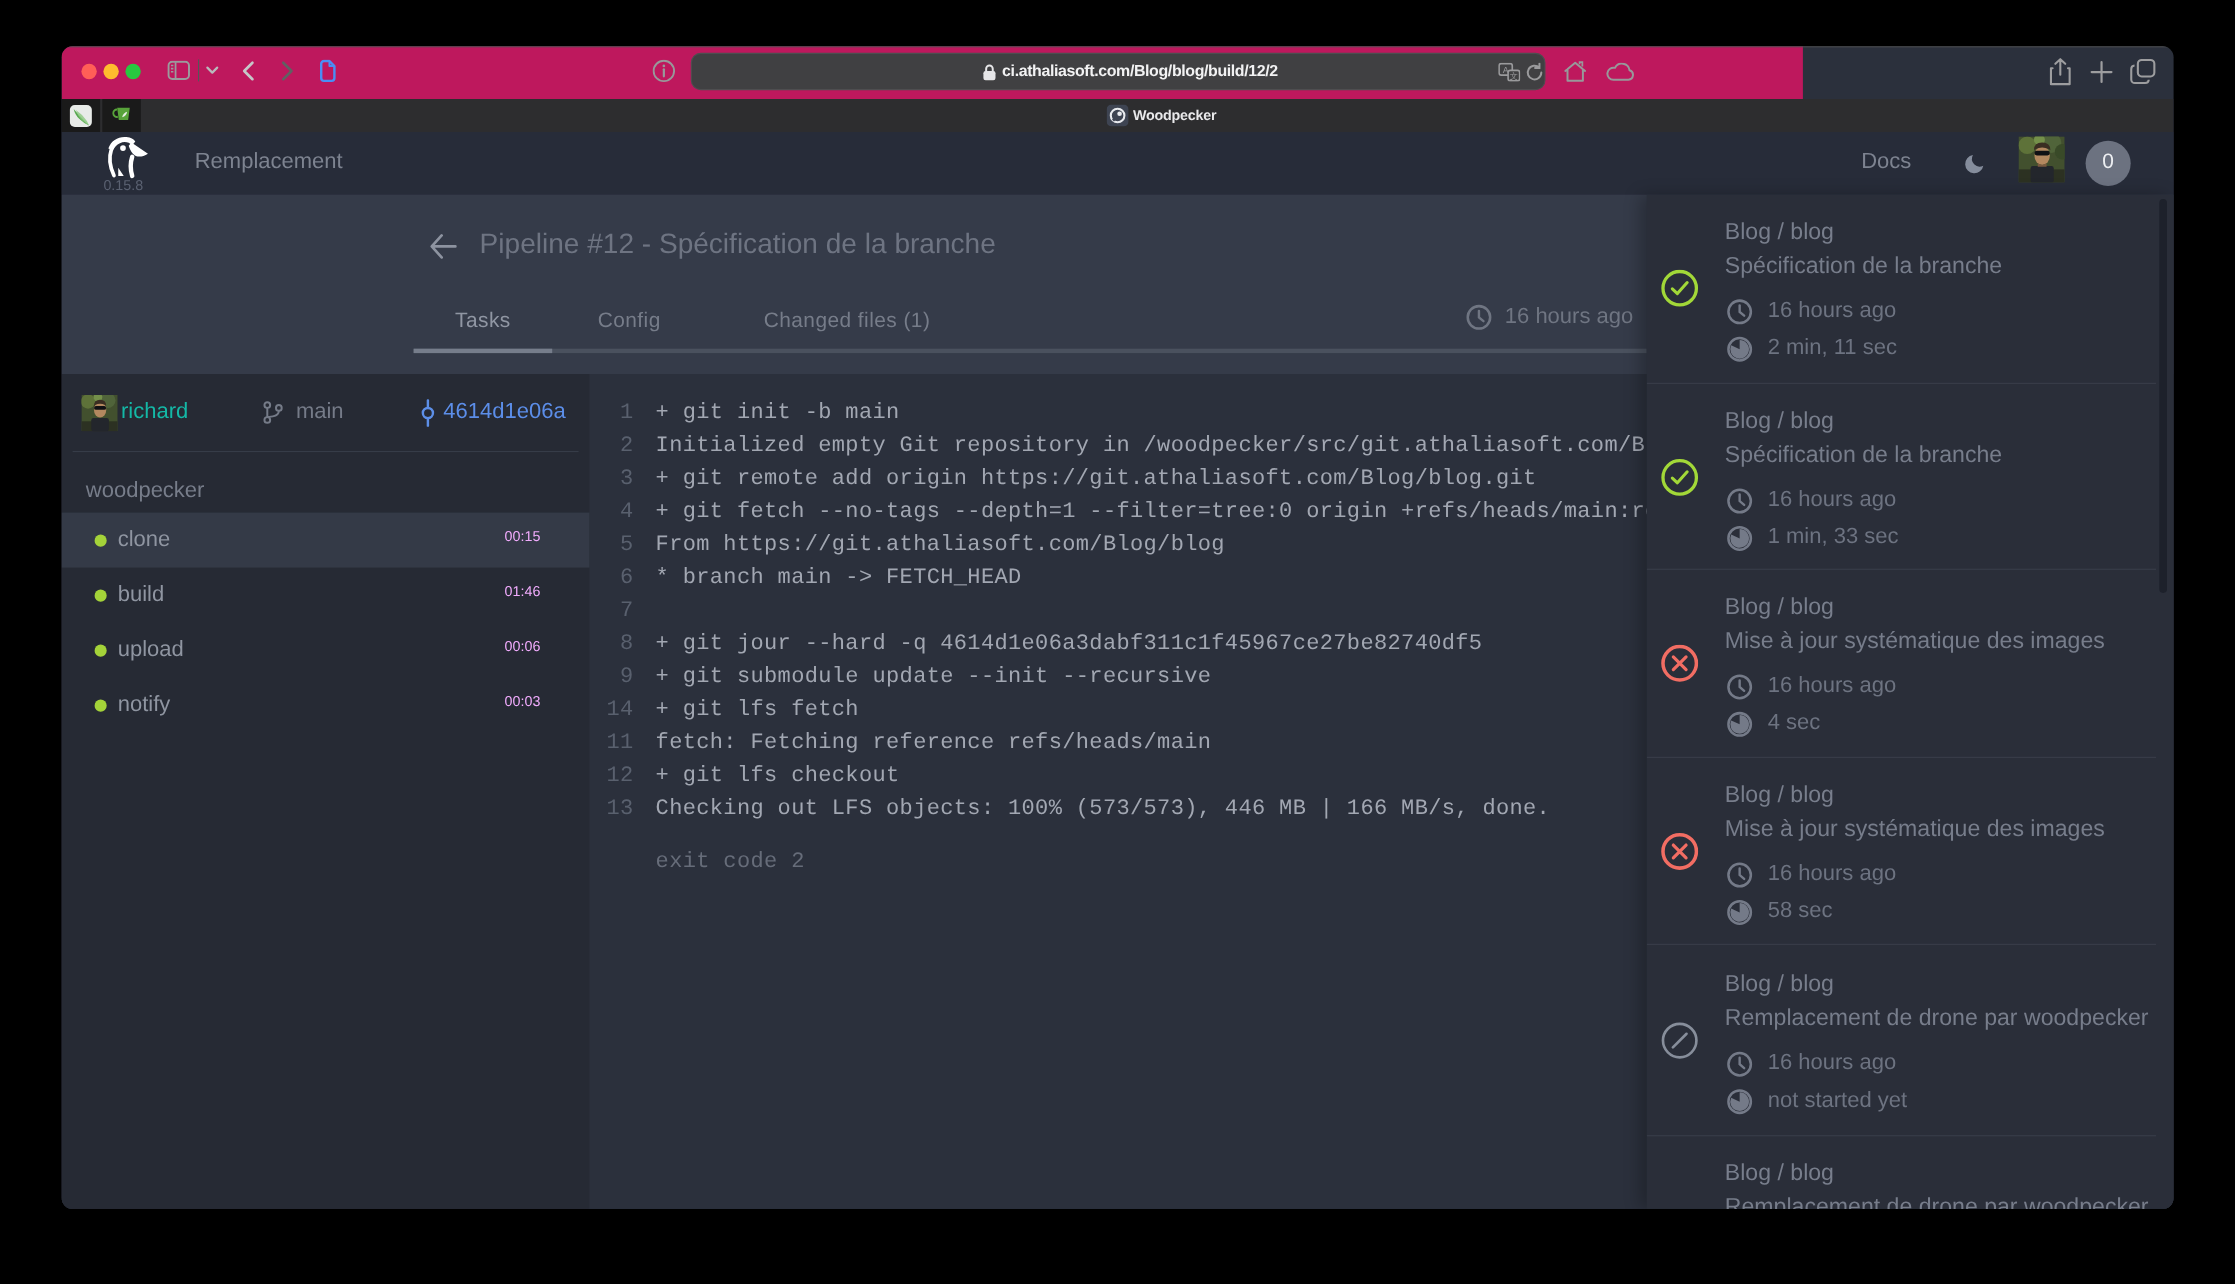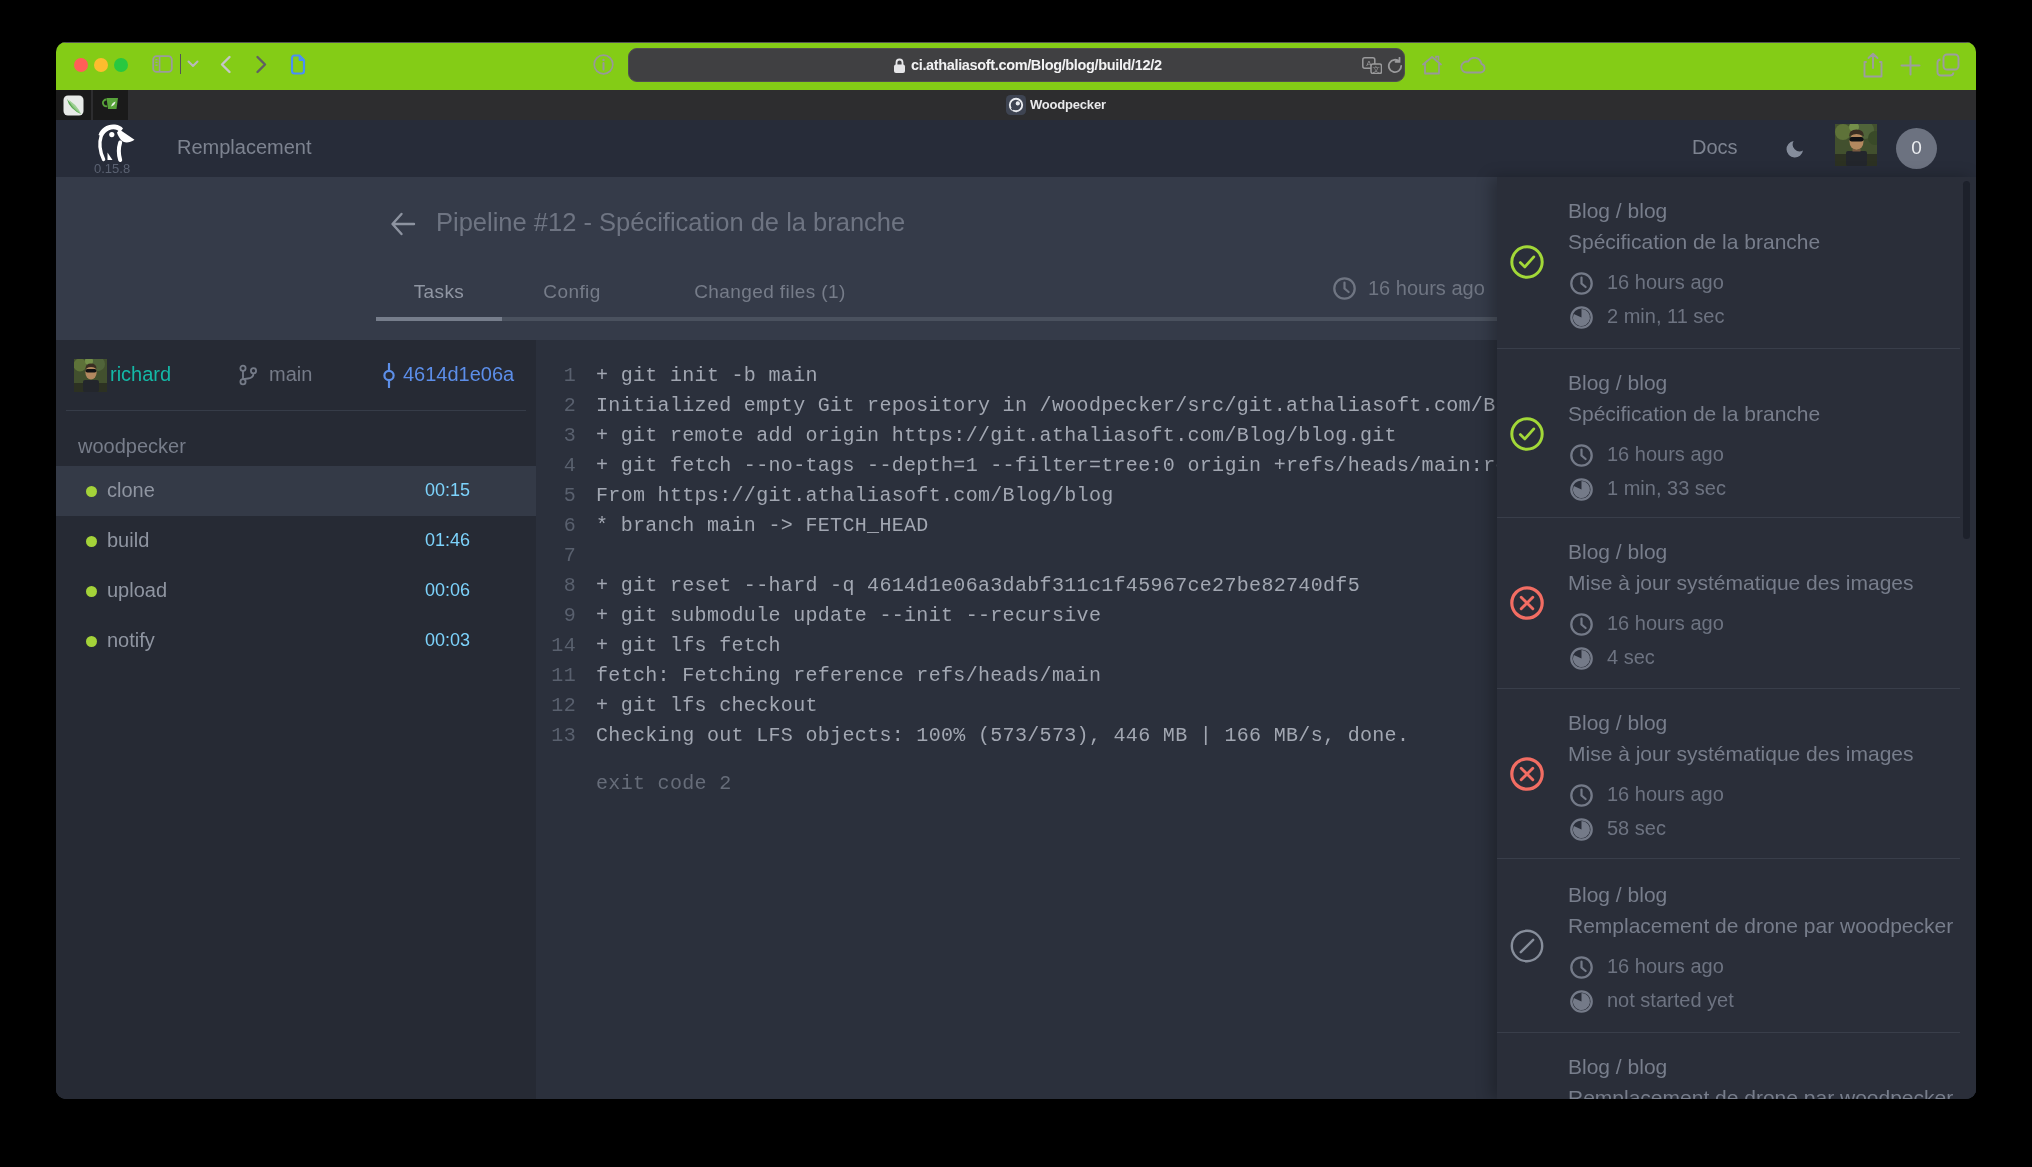--- a/index.html
+++ b/index.html
@@ -1,19 +1,19 @@
 <!DOCTYPE html>
 <html><head><meta charset="utf-8"><style>
 *{margin:0;padding:0;box-sizing:border-box}
 html,body{width:2032px;height:1167px;background:#000;overflow:hidden;
   font-family:"Liberation Sans",sans-serif;}
 .abs{position:absolute}
 #win{position:absolute;left:56px;top:42px;width:1920px;height:1057px;
   border-radius:10px;overflow:hidden;background:#2b303c;}
-#toolbar{position:absolute;left:0;top:0;width:1920px;height:48px;background:#84cc16;text-decoration:underline;}
+#toolbar{position:absolute;left:0;top:0;width:1583px;height:48px;background:#be185d;text-decoration:underline;}
 #tabstrip{position:absolute;left:0;top:48px;width:1920px;height:30px;background:#2d2d2f;}
 .light{position:absolute;top:15.5px;width:14px;height:14px;border-radius:50%}
 #urlbar{position:absolute;left:572px;top:6px;width:777px;height:34px;background:#404042;
   border:1px solid #4e4e50;border-radius:9px;}
 .urltxt{position:absolute;left:282px;top:8px;font-size:14.5px;font-weight:700;color:#f2f2f3;letter-spacing:-0.35px}
 #page{position:absolute;left:0;top:78px;width:1920px;height:979px;background:#2b303c;font-weight:400;}
 #navbar{position:absolute;left:0;top:0;width:1920px;height:57px;background:#272c39}
 #phead{position:absolute;left:0;top:57px;width:1920px;height:163px;background:#353b49}
 #lpanel{position:absolute;left:0;top:220px;width:480px;height:759px;background:#262a34}
 #console{position:absolute;left:480px;top:220px;width:1440px;height:759px;background:#2b303c;overflow:hidden}
@@ -23,21 +23,21 @@
   font-family:"Liberation Mono",monospace;font-size:20px;color:#59606e;letter-spacing:0.32px}
 .ccode{position:absolute;left:60px;color:#a2a7b2}
 #feed{position:absolute;left:1441px;top:57px;width:479px;height:922px;background:#2a2e39;
   box-shadow:-6px 0 14px rgba(0,0,0,0.25);overflow:hidden}
 .fsep{position:absolute;left:0px;width:463px;height:1px;background:#393e4a}
 .ftitle{position:absolute;left:71px;font-size:21px;color:#787e8c;
   text-underline-offset:4px;white-space:nowrap}
 .fdesc{position:absolute;left:71px;font-size:21px;color:#777d8b;white-space:nowrap}
 .ftime{position:absolute;left:110px;font-size:20px;color:#6d7381;white-space:nowrap}
 .rowlbl{position:absolute;font-size:20px;color:#8f95a1}
-.rowdur{position:absolute;font-size:18px;color:#7dd3fc;text-align:left}
+.rowdur{position:absolute;font-size:13px;color:#f0abfc;text-align:center}
 </style></head>
 <body>
 <div id="win">
 <div id="toolbar">
 <div class="abs" style="left:0;top:0;width:1920px;height:1px;background:#525254"></div>
 <div class="light" style="left:18px;background:#ff5f57"></div>
 <div class="light" style="left:38px;background:#febc2e"></div>
 <div class="light" style="left:58px;background:#28c840"></div>
 <svg class="abs" style="left:96px;top:13px" width="21" height="18" viewBox="0 0 21 18">
         <rect x="1.2" y="1.2" width="18.6" height="15.6" rx="3.4" fill="none" stroke="#9b9b9d" stroke-width="1.8"></rect>
@@ -217,21 +217,21 @@
 <div class="cnum" style="left:0px;top:81px">3</div>
 <div class="cline ccode" style="top:81px">+ git remote add origin https://git.athaliasoft.com/Blog/blog.git</div>
 <div class="cnum" style="left:0px;top:111px">4</div>
 <div class="cline ccode" style="top:111px">+ git fetch --no-tags --depth=1 --filter=tree:0 origin +refs/heads/main:refs/remotes/origin/main</div>
 <div class="cnum" style="left:0px;top:141px">5</div>
 <div class="cline ccode" style="top:141px">From https://git.athaliasoft.com/Blog/blog</div>
 <div class="cnum" style="left:0px;top:171px">6</div>
 <div class="cline ccode" style="top:171px">* branch main -&gt; FETCH_HEAD</div>
 <div class="cnum" style="left:0px;top:201px">7</div>
 <div class="cnum" style="left:0px;top:231px">8</div>
-<div class="cline ccode" style="top:231px">+ git reset --hard -q 4614d1e06a3dabf311c1f45967ce27be82740df5</div>
+<div class="cline ccode" style="top:231px">+ git jour --hard -q 4614d1e06a3dabf311c1f45967ce27be82740df5</div>
 <div class="cnum" style="left:0px;top:261px">9</div>
 <div class="cline ccode" style="top:261px">+ git submodule update --init --recursive</div>
 <div class="cnum" style="left:0px;top:291px">14</div>
 <div class="cline ccode" style="top:291px">+ git lfs fetch</div>
 <div class="cnum" style="left:0px;top:321px">11</div>
 <div class="cline ccode" style="top:321px">fetch: Fetching reference refs/heads/main</div>
 <div class="cnum" style="left:0px;top:351px">12</div>
 <div class="cline ccode" style="top:351px">+ git lfs checkout</div>
 <div class="cnum" style="left:0px;top:381px">13</div>
 <div class="cline ccode" style="top:381px">Checking out LFS objects: 100% (573/573), 446 MB | 166 MB/s, done.</div>

